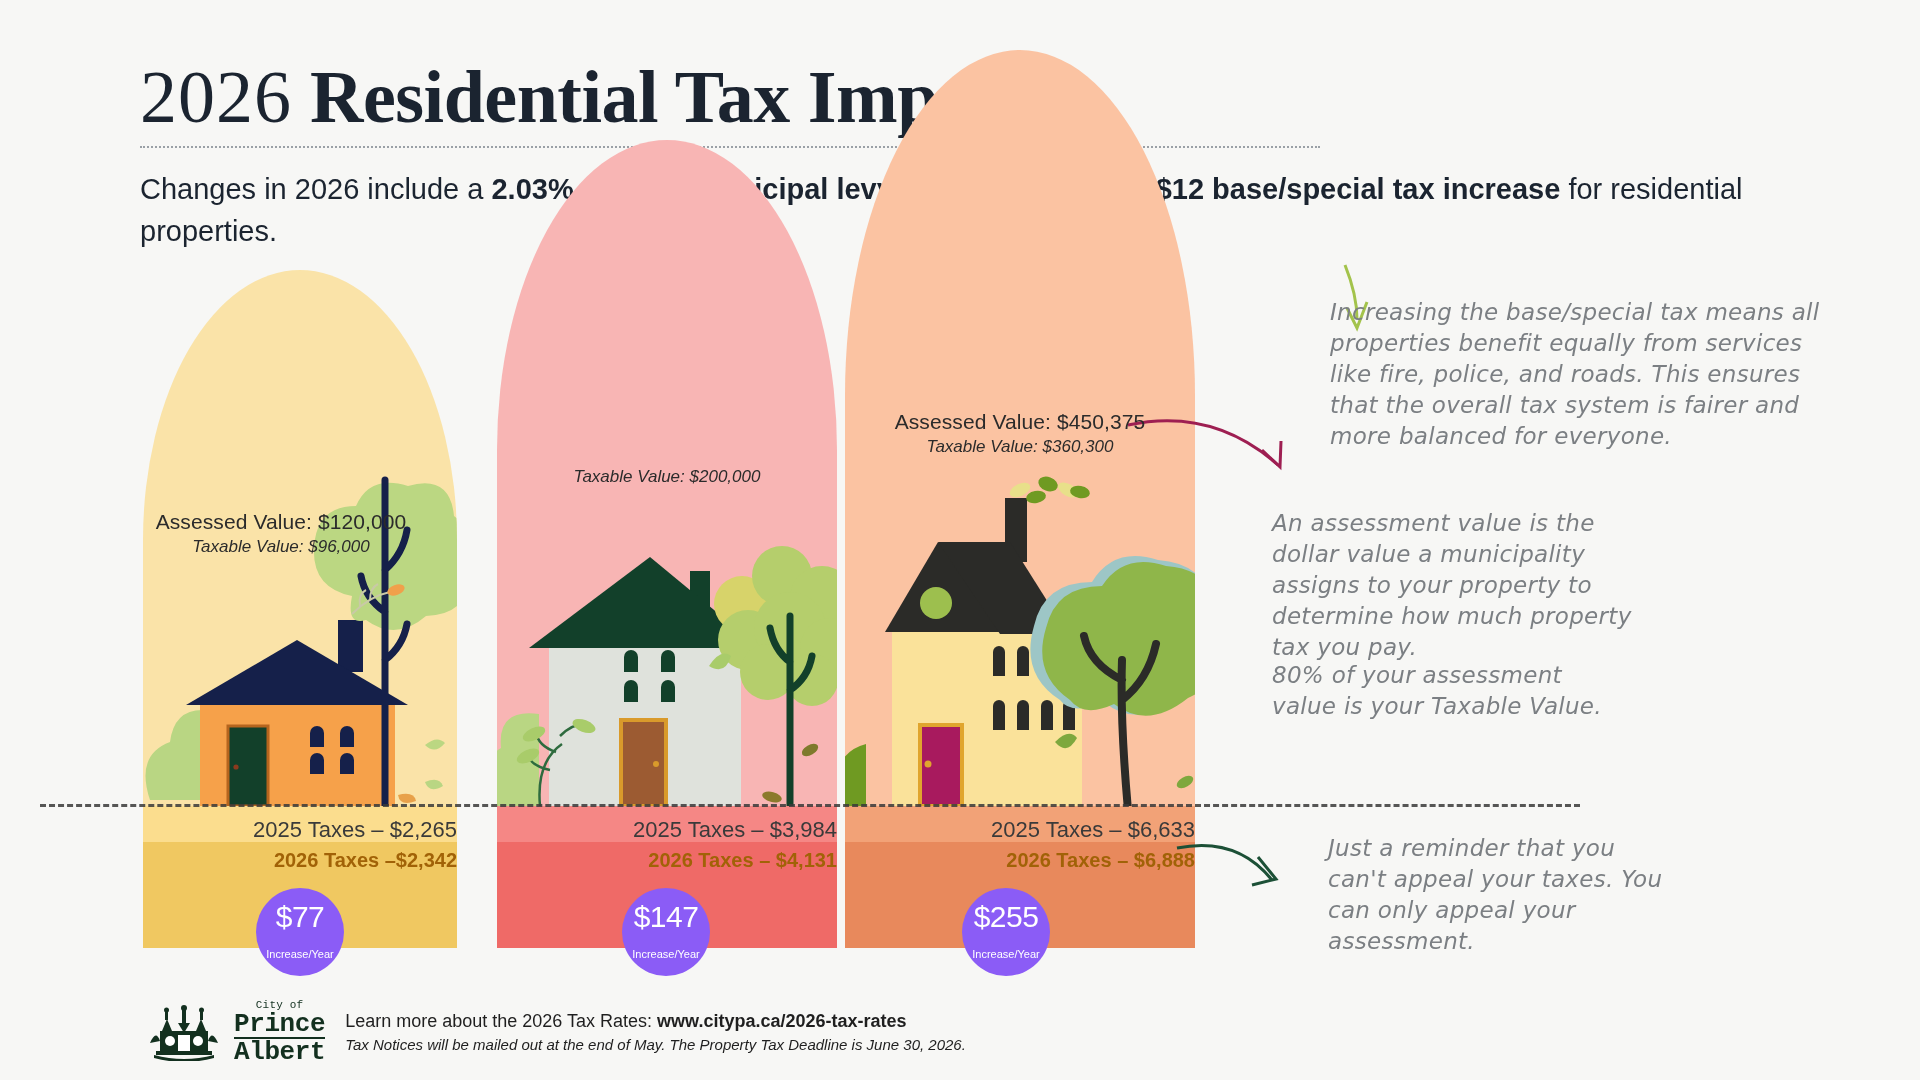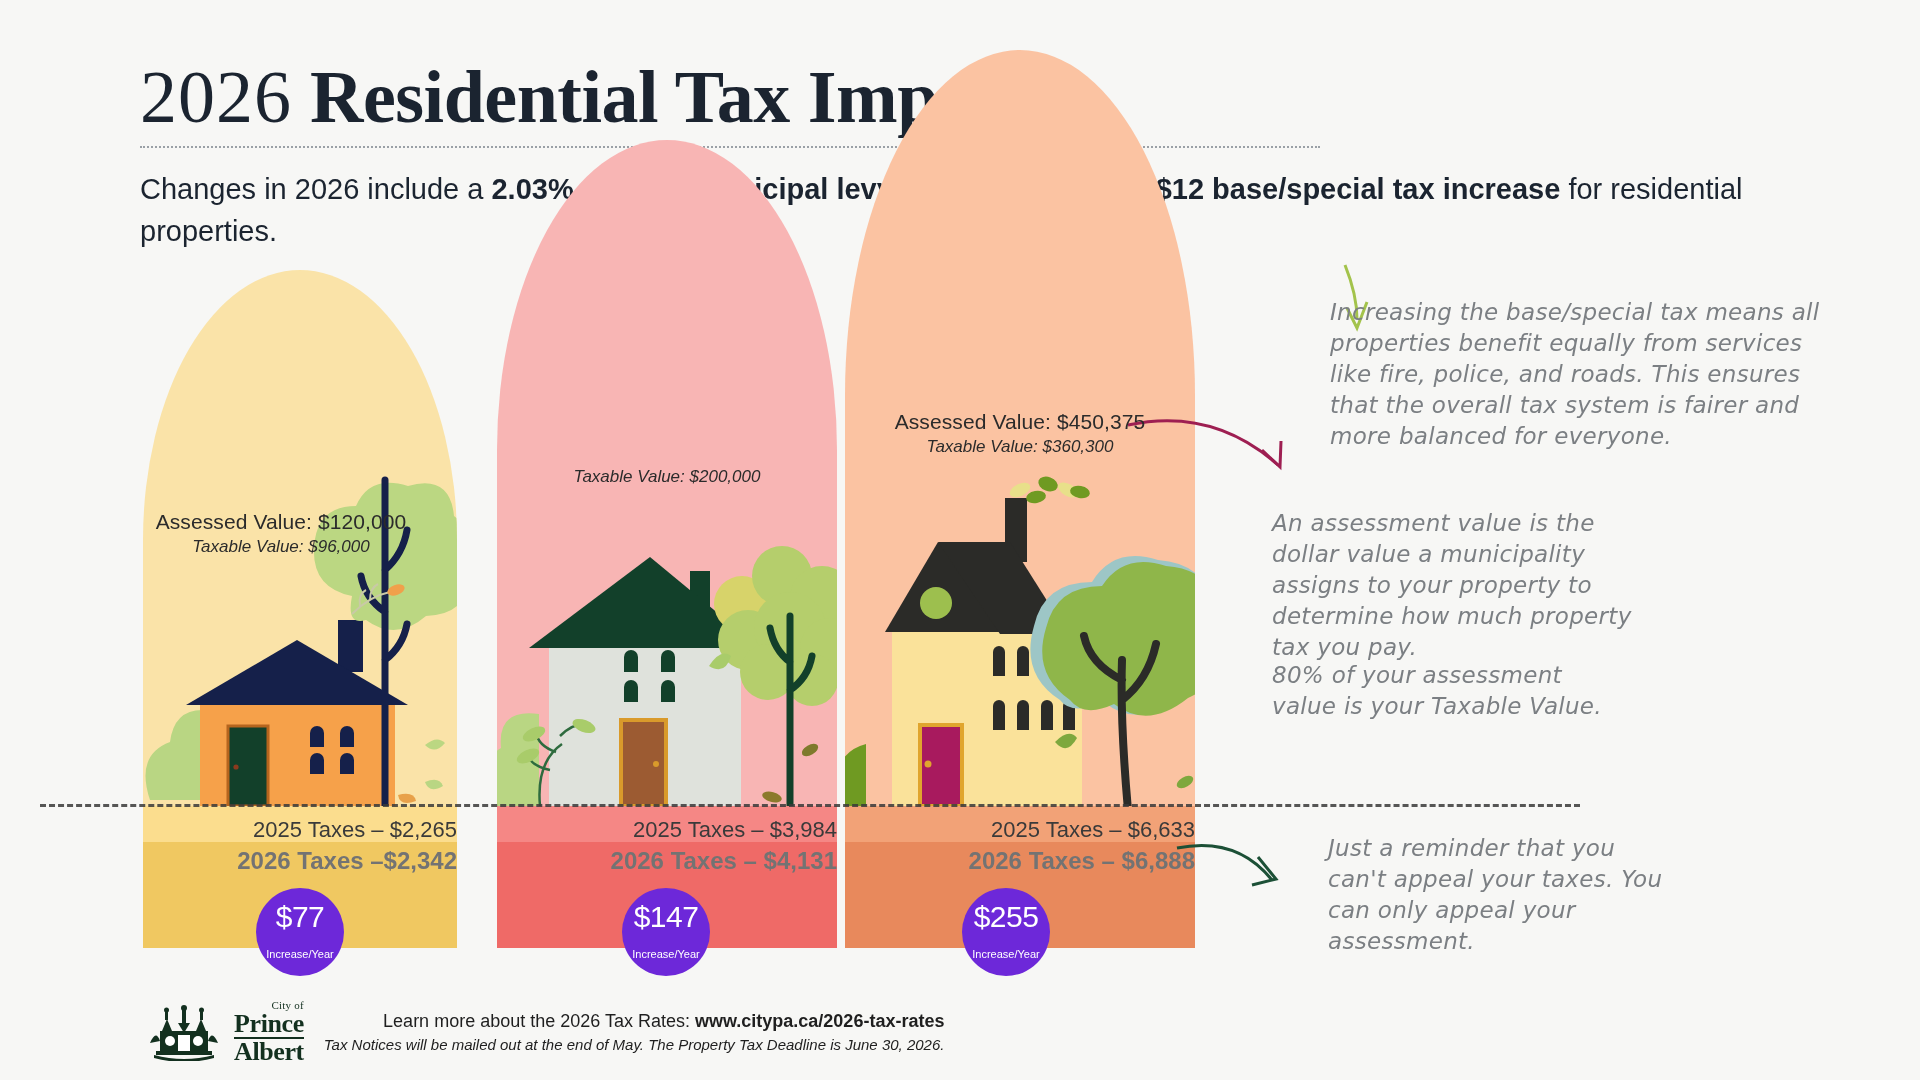--- a/index.html
+++ b/index.html
@@ -40,26 +40,26 @@
 
   
   #chart{ position:absolute; left:0; top:0; width:1920px; height:1080px; pointer-events:none;}
 
   .valuebox{ position:absolute; text-align:center; width:100%; }
   .val-assessed{ font-size:21px; color:#2b2b2b; line-height:27px; letter-spacing:.1px;}
   .val-taxable{ font-size:17px; font-style:italic; color:#2b2b2b; line-height:23px;}
 
   .taxbox{ position:absolute; text-align:right; width:100%; }
   .tax-prev{ font-size:22px; color:#3a3a3a; line-height:31px; }
-  .tax-new{ font-size:24px; font-weight:700; color:#737373; line-height:31px; }
+  .tax-new{ font-size:20px; font-weight:700; color:#a16207; line-height:31px; }
 
   .badge{
     position:absolute;
     width:88px; height:88px; border-radius:50%;
-    background:#6d28d9; color:#fff;
+    background:#8b5cf6; color:#fff;
     display:flex; flex-direction:column; align-items:center; justify-content:center;
   }
   .badge .amt{ font-size:30px; line-height:30px; font-weight:400; letter-spacing:-.5px;}
   .badge .lbl{ font-size:11px; line-height:16px; margin-top:14px;}
 
   
   #groundline{
     position:absolute; left:40px; top:804px; width:1540px; height:0;
     border-top:3px dashed #3a3a3a; opacity:.85;
   }
@@ -72,29 +72,29 @@
     color:#7b7f83;
     font-size:23px;
     line-height:31px;
     letter-spacing:.3px;
   }
 
   
   #footer{ position:absolute; left:148px; top:1000px; display:flex; align-items:center; gap:14px;}
   #crest{ width:72px; height:56px; }
   #wordmark{
-    font-family:Liberation Serif, serif;
-    color:#13301f; line-height:1; text-align:right;
+    font-family:Liberation Mono, monospace;
+    color:#13301f; line-height:1; text-align:center;
     border-right:0;
   }
   #wordmark .cityof{ font-size:11px; letter-spacing:.2px; }
   #wordmark .pa{ font-size:26px; font-weight:700; letter-spacing:-.4px; }
   #wordmark .pa2{ font-size:26px; font-weight:700; letter-spacing:-.4px; border-top:2px solid #13301f; }
   #footer-text{ margin-left:6px; }
-  #footer-line1{ font-size:18px; color:#1f1f1f; line-height:25px;text-align:right;}
+  #footer-line1{ font-size:18px; color:#1f1f1f; line-height:25px;}
   #footer-line1 b{ font-weight:700; }
   #footer-line2{ font-size:15px; font-style:italic; color:#1f1f1f; line-height:22px;}
 </style>
 </head>
 <body>
 
 <div id="header">
   <div id="title">
     <span class="year">2026</span><span>&nbsp;</span><span class="rest">Residential Tax Impact</span>
   </div>

